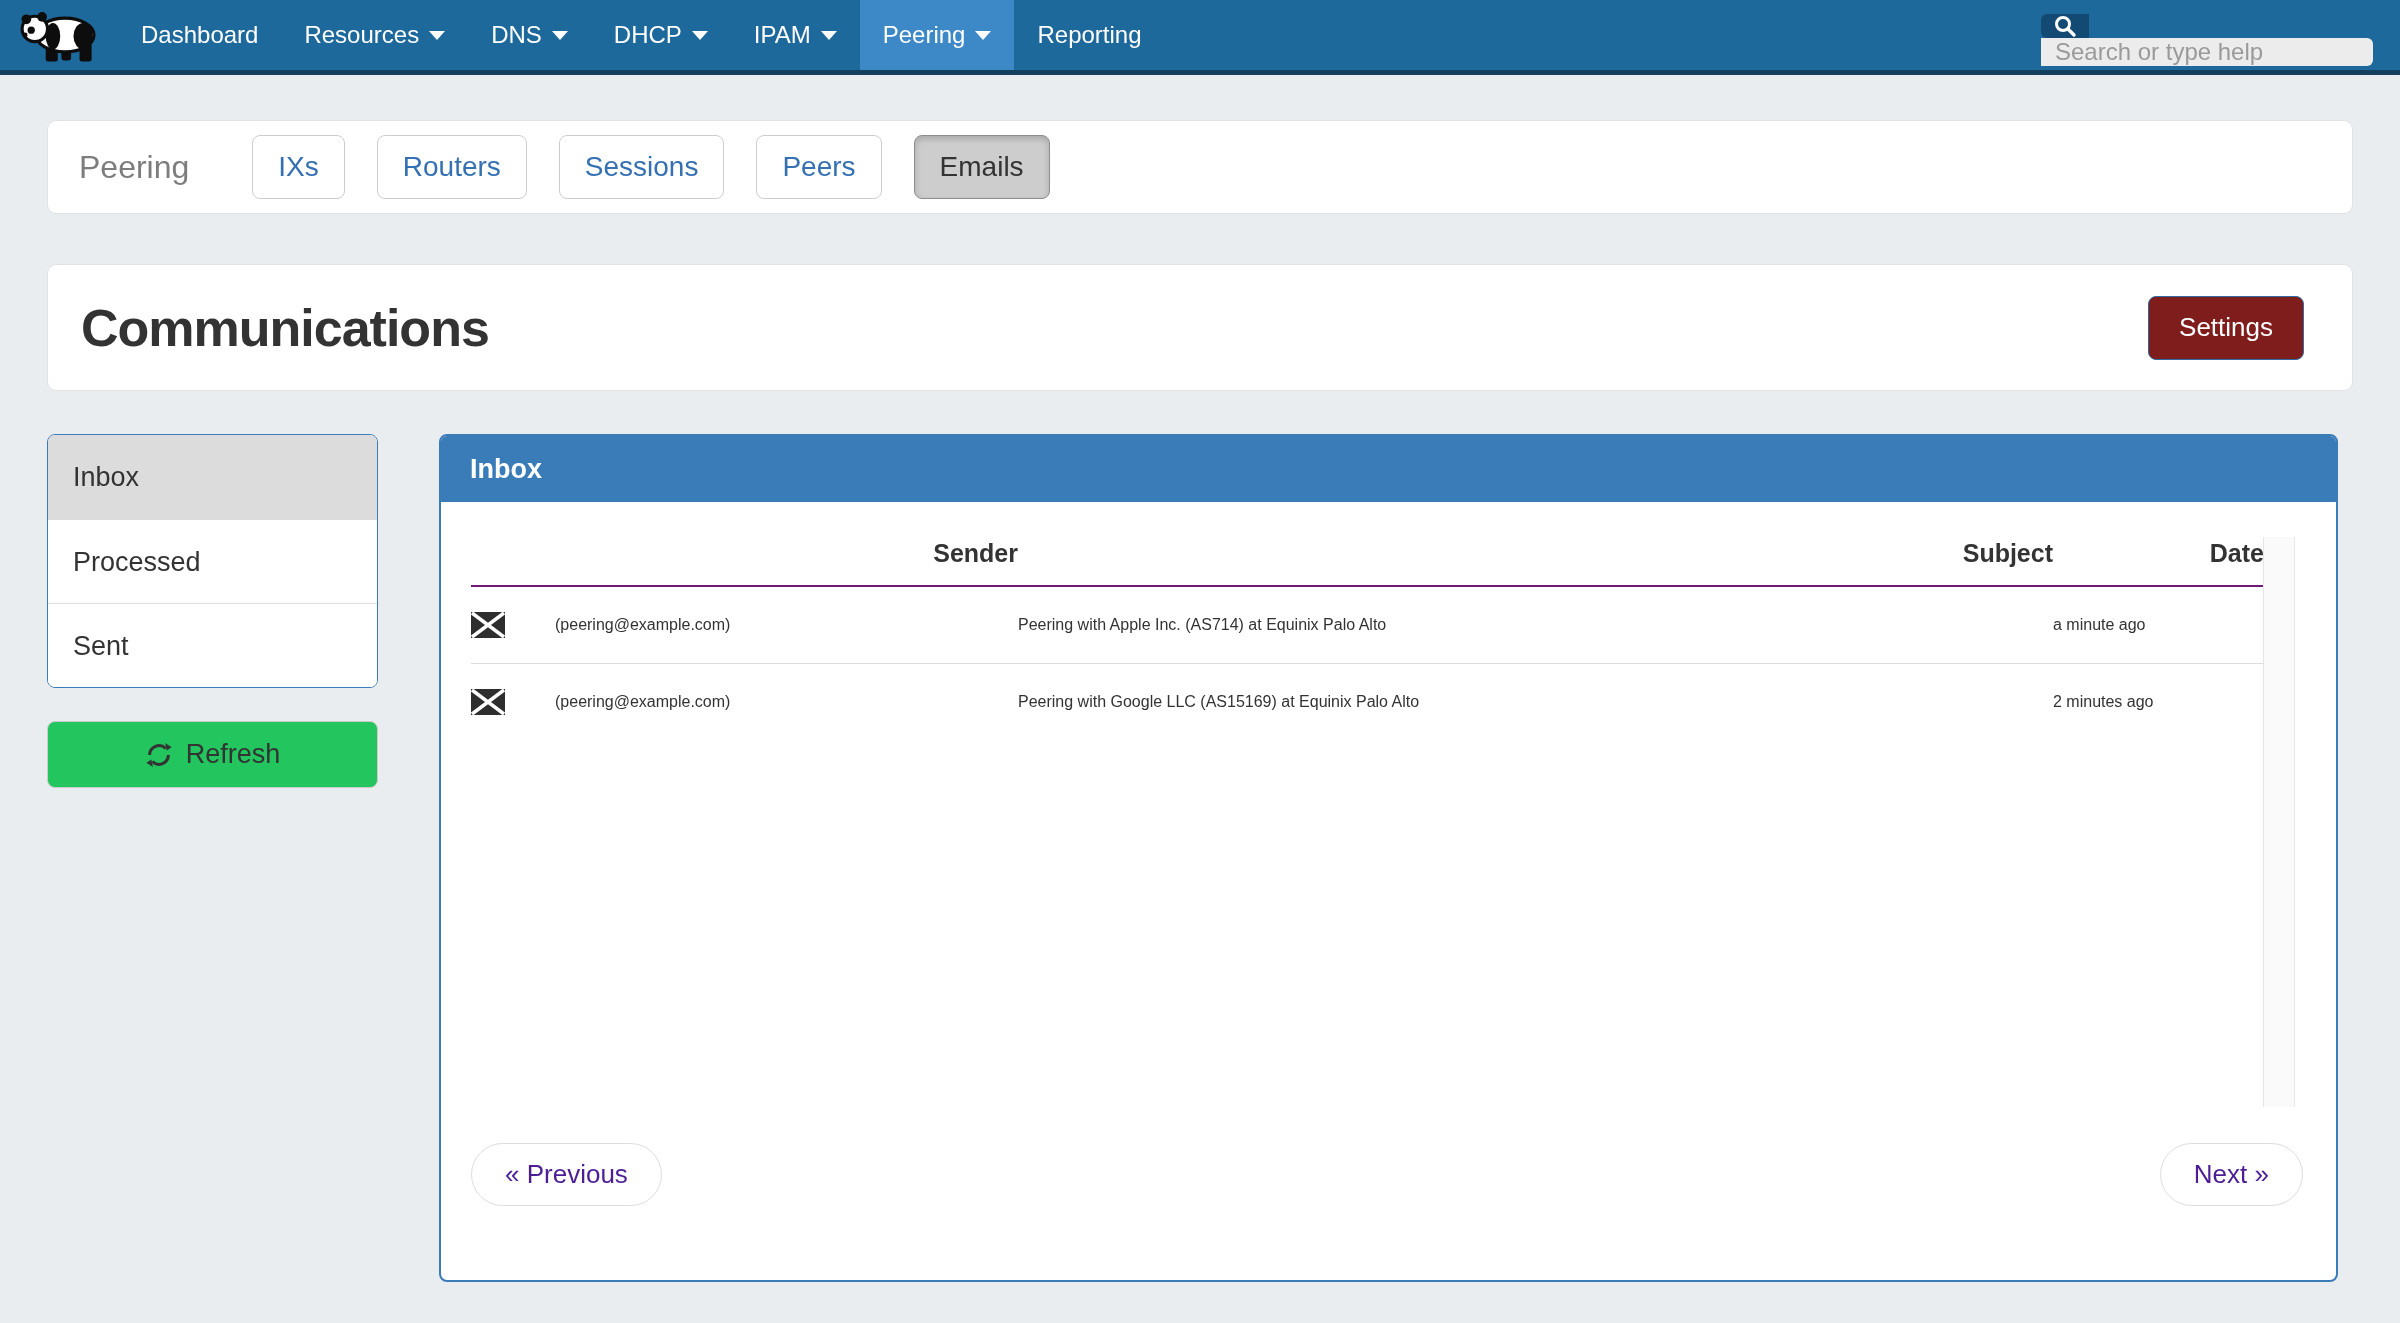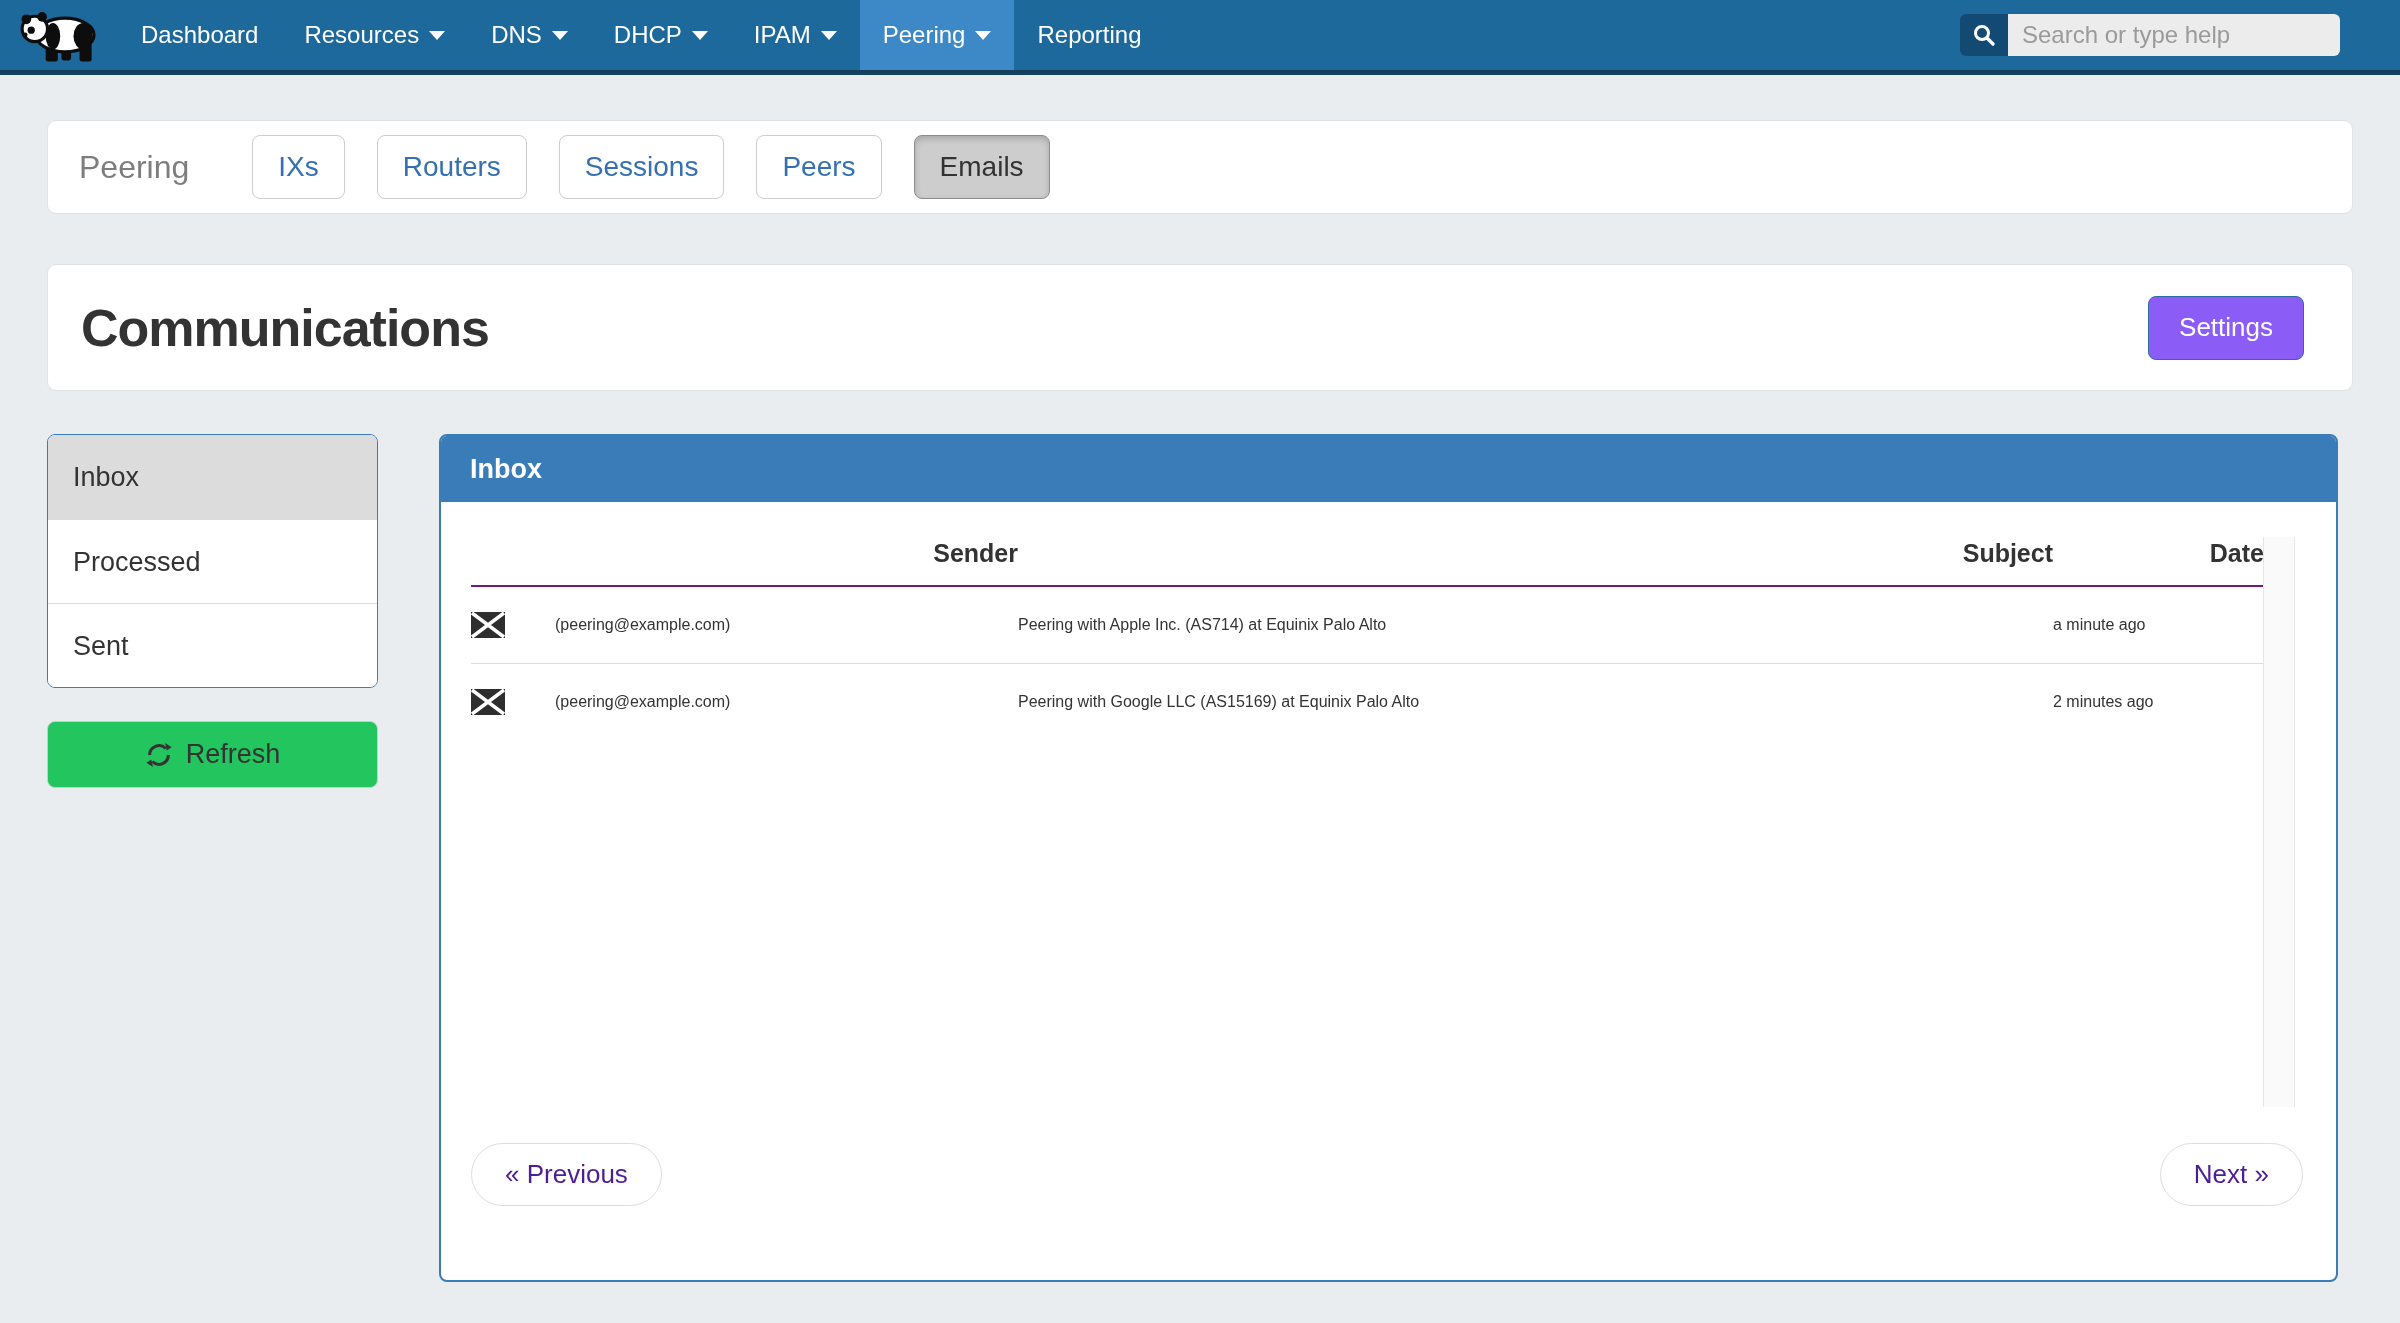--- a/index.html
+++ b/index.html
@@ -23,21 +23,21 @@
     display:flex; align-items:center; padding:12px 23px;
     color:#fff; font-size:24px; cursor:pointer; white-space:nowrap;
   }
   .nav-item.active { background:#3d88c6; }
   .caret {
     display:inline-block; margin-left:10px;
     width:0; height:0;
     border-left:8px solid transparent; border-right:8px solid transparent;
     border-top:9px solid #fff;
   }
-  .nav-search { margin-left:auto; margin-right:60px; display:flex; align-self:center; height:42px; }
+  .nav-search { margin-left:auto; margin-right:27px; display:flex; align-self:center; height:42px;flex-direction:column; }
   .search-btn {
     width:48px; background:#124a73; border-radius:6px 0 0 6px;
     display:flex; align-items:center; justify-content:center; cursor:pointer;
   }
   .search-input {
     width:332px; border:0; outline:none; background:#ececec;
     border-radius:0 6px 6px 0; padding:0 14px; font-size:24px;
     font-family:"Liberation Sans", sans-serif; color:#333;
   }
   .search-input::placeholder { color:#9a9a9a; }
@@ -61,21 +61,21 @@
   .tab-btn.active {
     background:#cdcdcd; border-color:#8c8c8c; color:#333;
     box-shadow: inset 0 3px 6px rgba(0,0,0,.18);
   }
 
   
   .pagehead { margin-top:50px; height:127px; display:flex; align-items:center; }
   .page-title { font-size:52px; font-weight:bold; color:#333; margin-left:33px; letter-spacing:-1px; }
   .settings-btn {
     margin-left:auto; margin-right:48px;
-    background:#8b5cf6; border:1px solid #2d6ca2; border-radius:8px;
+    background:#7f1d1d; border:1px solid #2d6ca2; border-radius:8px;
     color:#fff; font-size:26px; padding:0 30px; height:64px; cursor:pointer;
     font-family:"Liberation Sans", sans-serif;
   }
 
   
   .main { display:flex; margin:43px 62px 0 47px; gap:61px; }
   .left-col { width:331px; flex:0 0 331px; }
 
   .folders-panel {
     border:1px solid #3a7cb8; border-radius:8px; background:#fff; overflow:hidden;

